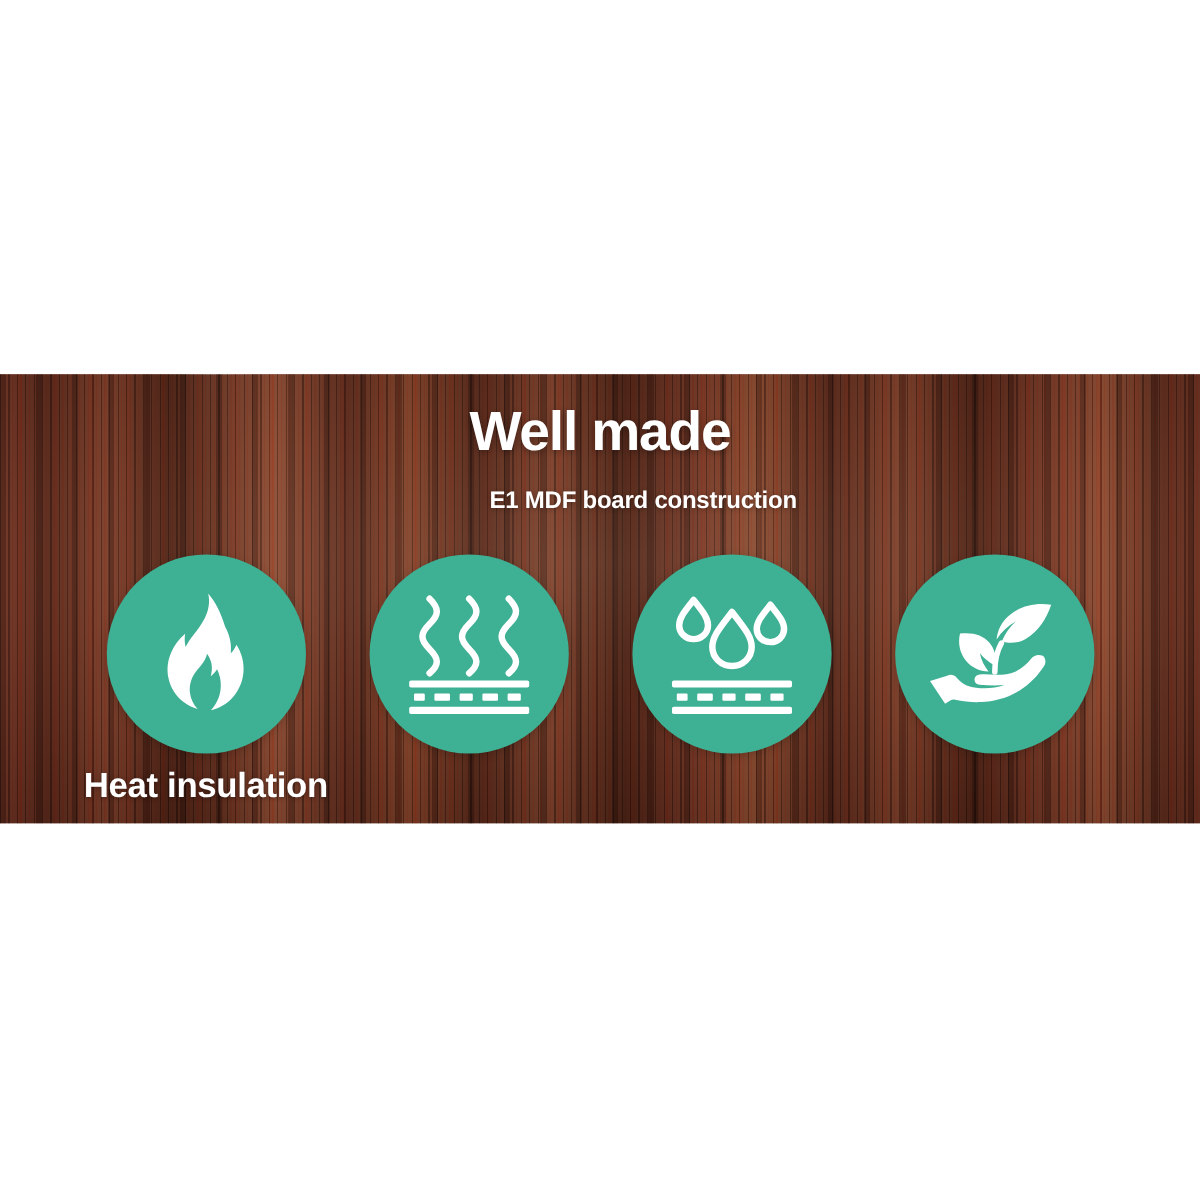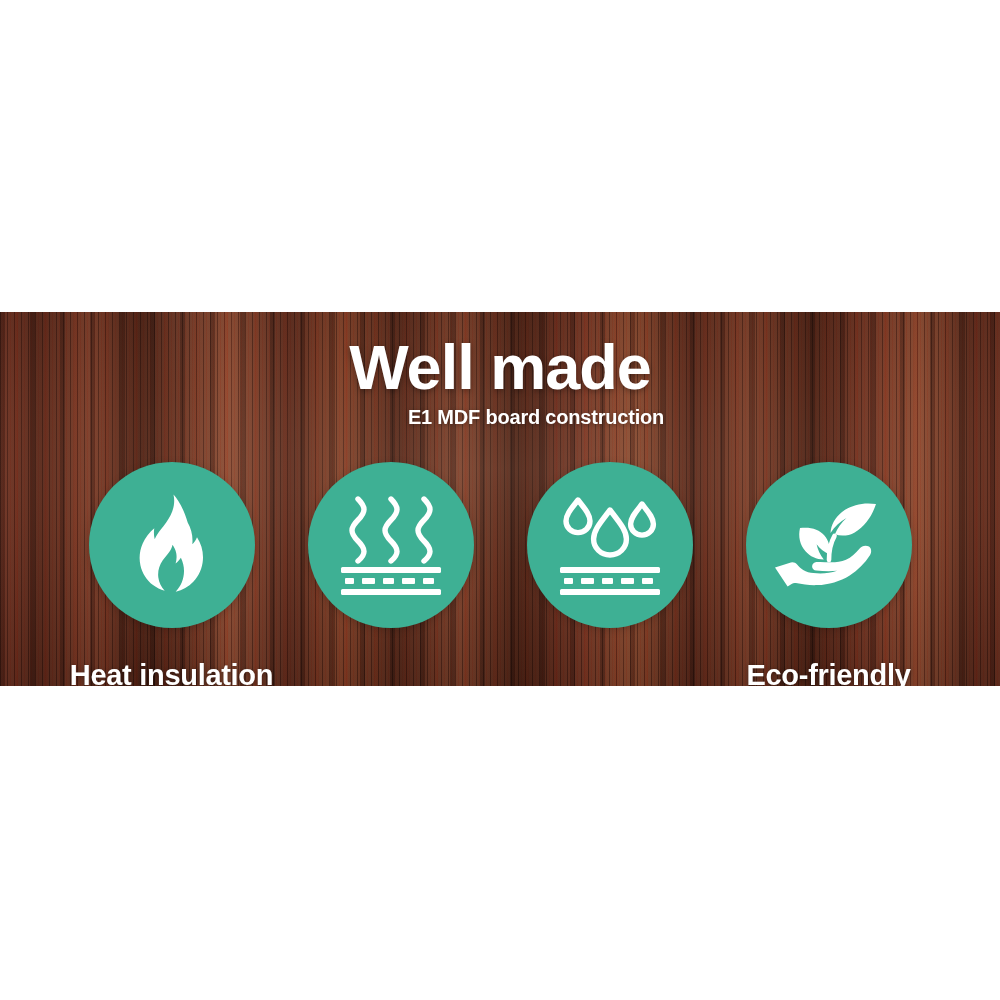--- a/index.html
+++ b/index.html
@@ -81,21 +81,21 @@
   }
 
   
   .headline {
     position: absolute;
     left: 0;
     top: 24px;
     width: 1000px;
     text-align: center;
     color: #ffffff;
-    font-size: 63px;
+    font-size: 46px;
     line-height: 1.0;
     font-weight: bold;
     letter-spacing: -1px;
     text-shadow: 0 2px 6px rgba(0,0,0,0.35);
   }
 
   .subhead {
     position: absolute;
     left: 0;
     top: 95px;
@@ -119,21 +119,20 @@
     display: flex;
     justify-content: space-between;
     align-items: flex-start;
   }
 
   .feature {
     width: 219px;
     display: flex;
     flex-direction: column;
     align-items: center;
-    gap: 20px;
   }
 
   .badge {
     width: 166px;
     height: 166px;
     border-radius: 50%;
     background: #3eb094;
     display: flex;
     align-items: center;
     justify-content: center;
@@ -263,20 +262,19 @@
                   -4.6-0.1-9.2-0.6-13.7-0.2-2.5 0.2-4.3 2.1-4.3 4.3
                   0 2.2 1.8 4.0 4.2 4.2 6.9 0.6 13.9 0.9 20.8 0.2
                   -7.6 2.6-15.7 3.3-23.7 2.3-3.5-0.4-7.1-1.4-10.2-3.2
                   -2.4-1.4-4.4-3.3-6.1-5.4-1.9-2.4-5.2-3.0-7.8-1.4L2 65.6
                   l12.6 18.9 4.0-2.6c1.3-0.8 2.8-1.1 4.3-0.8 7.0 1.5 14.2 2.3 21.4 2.0
                   11.4-0.5 22.7-3.6 32.4-9.7 8.2-5.2 15.2-12.2 20.4-20.4
                   1.9-3.0 1.2-6.9-1.1-8.5Z"></path>
               </svg>
             </span>
           </div>
-          <div class="feature-label">Eco-friendly</div>
         </div>
 
       </div>
     </div>
   </div>
 
 </div>
 
 </body></html>

